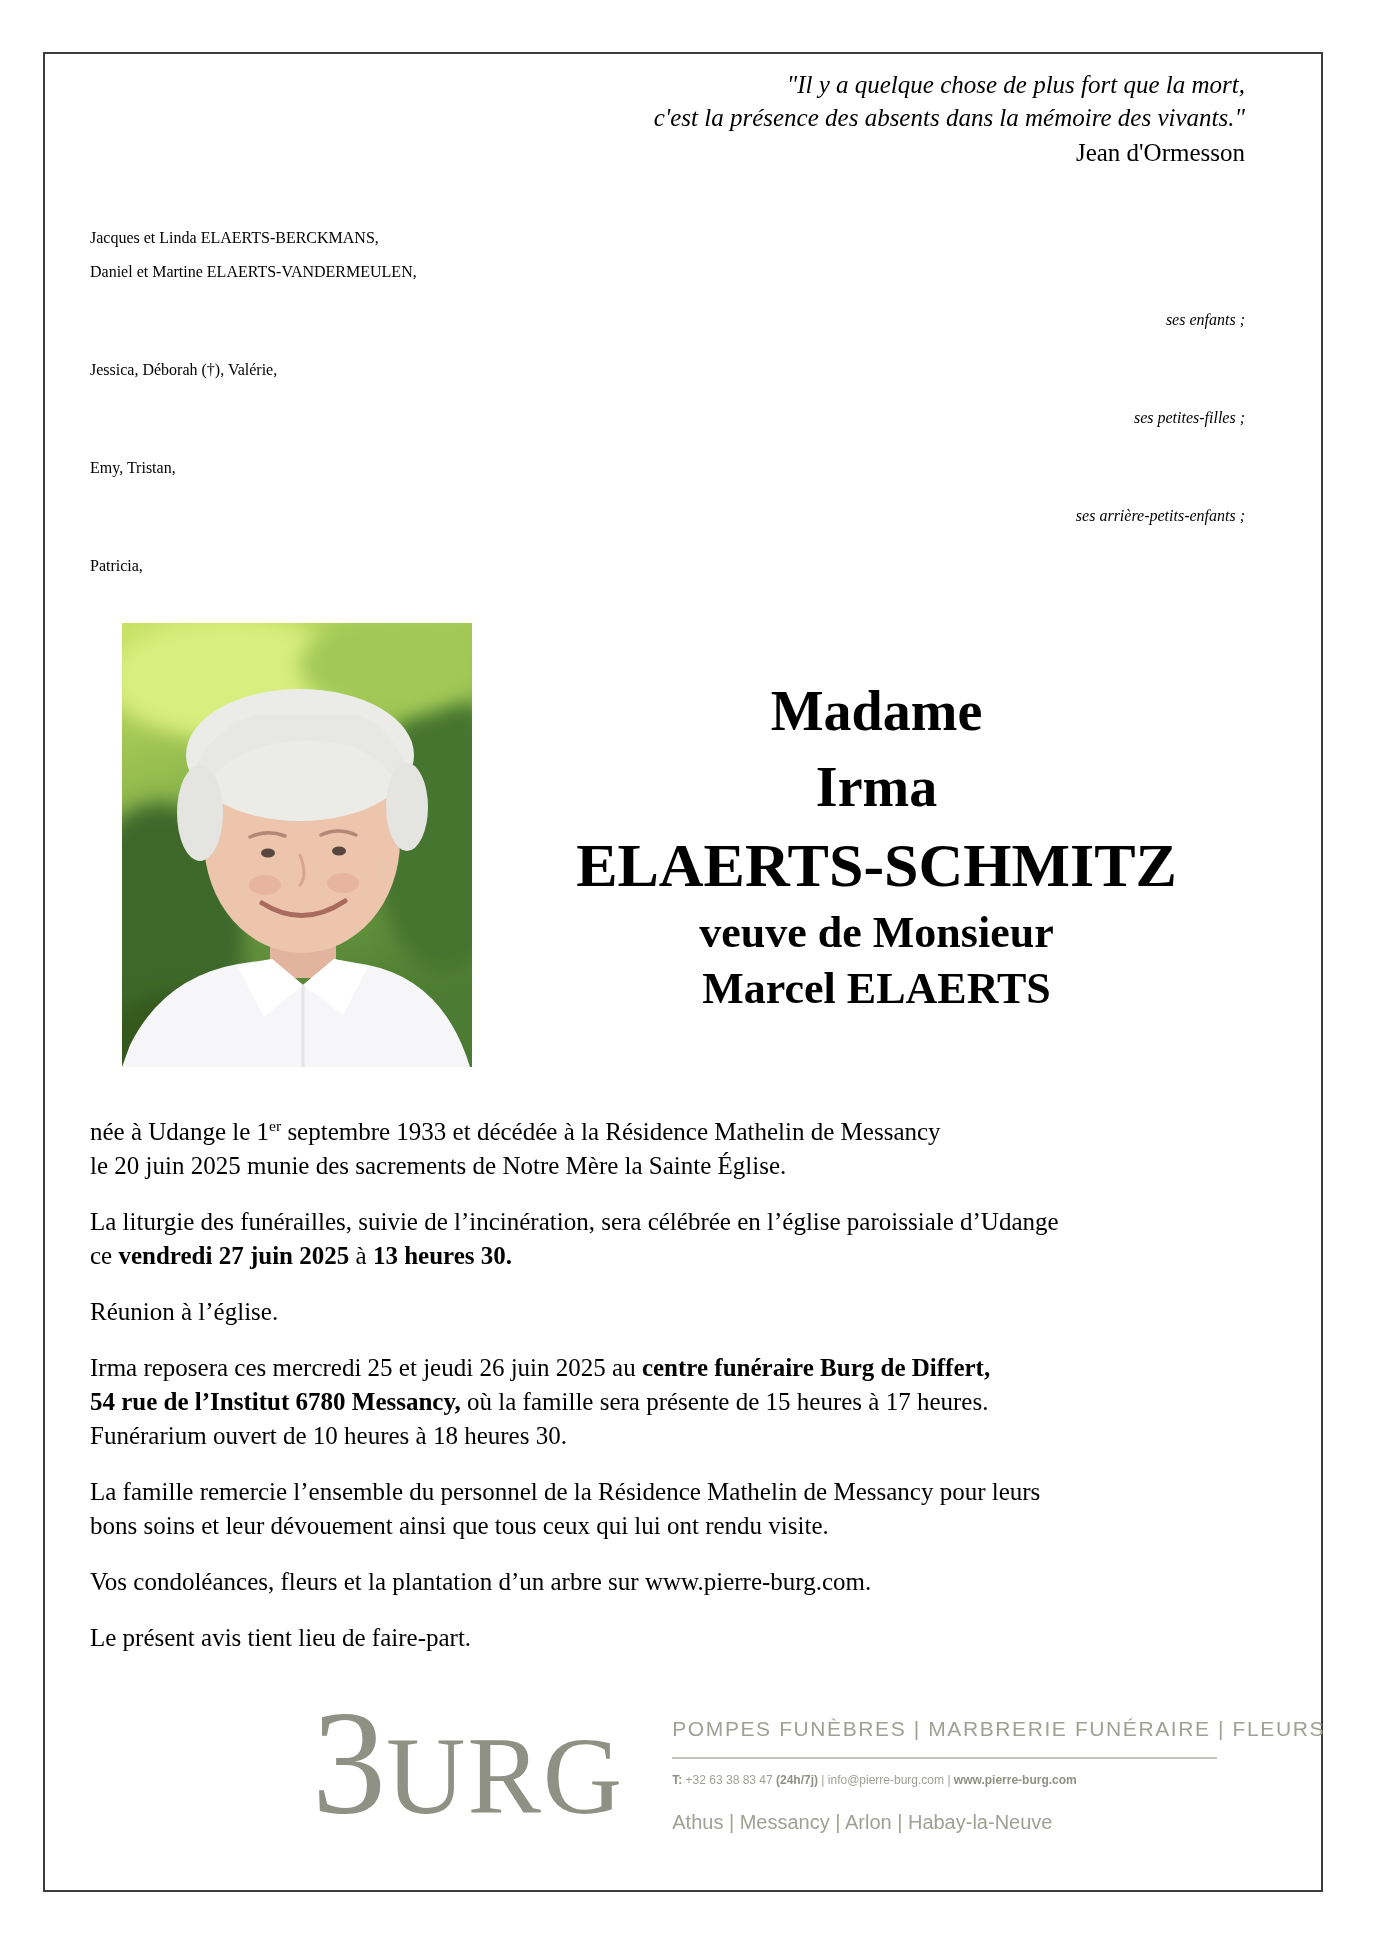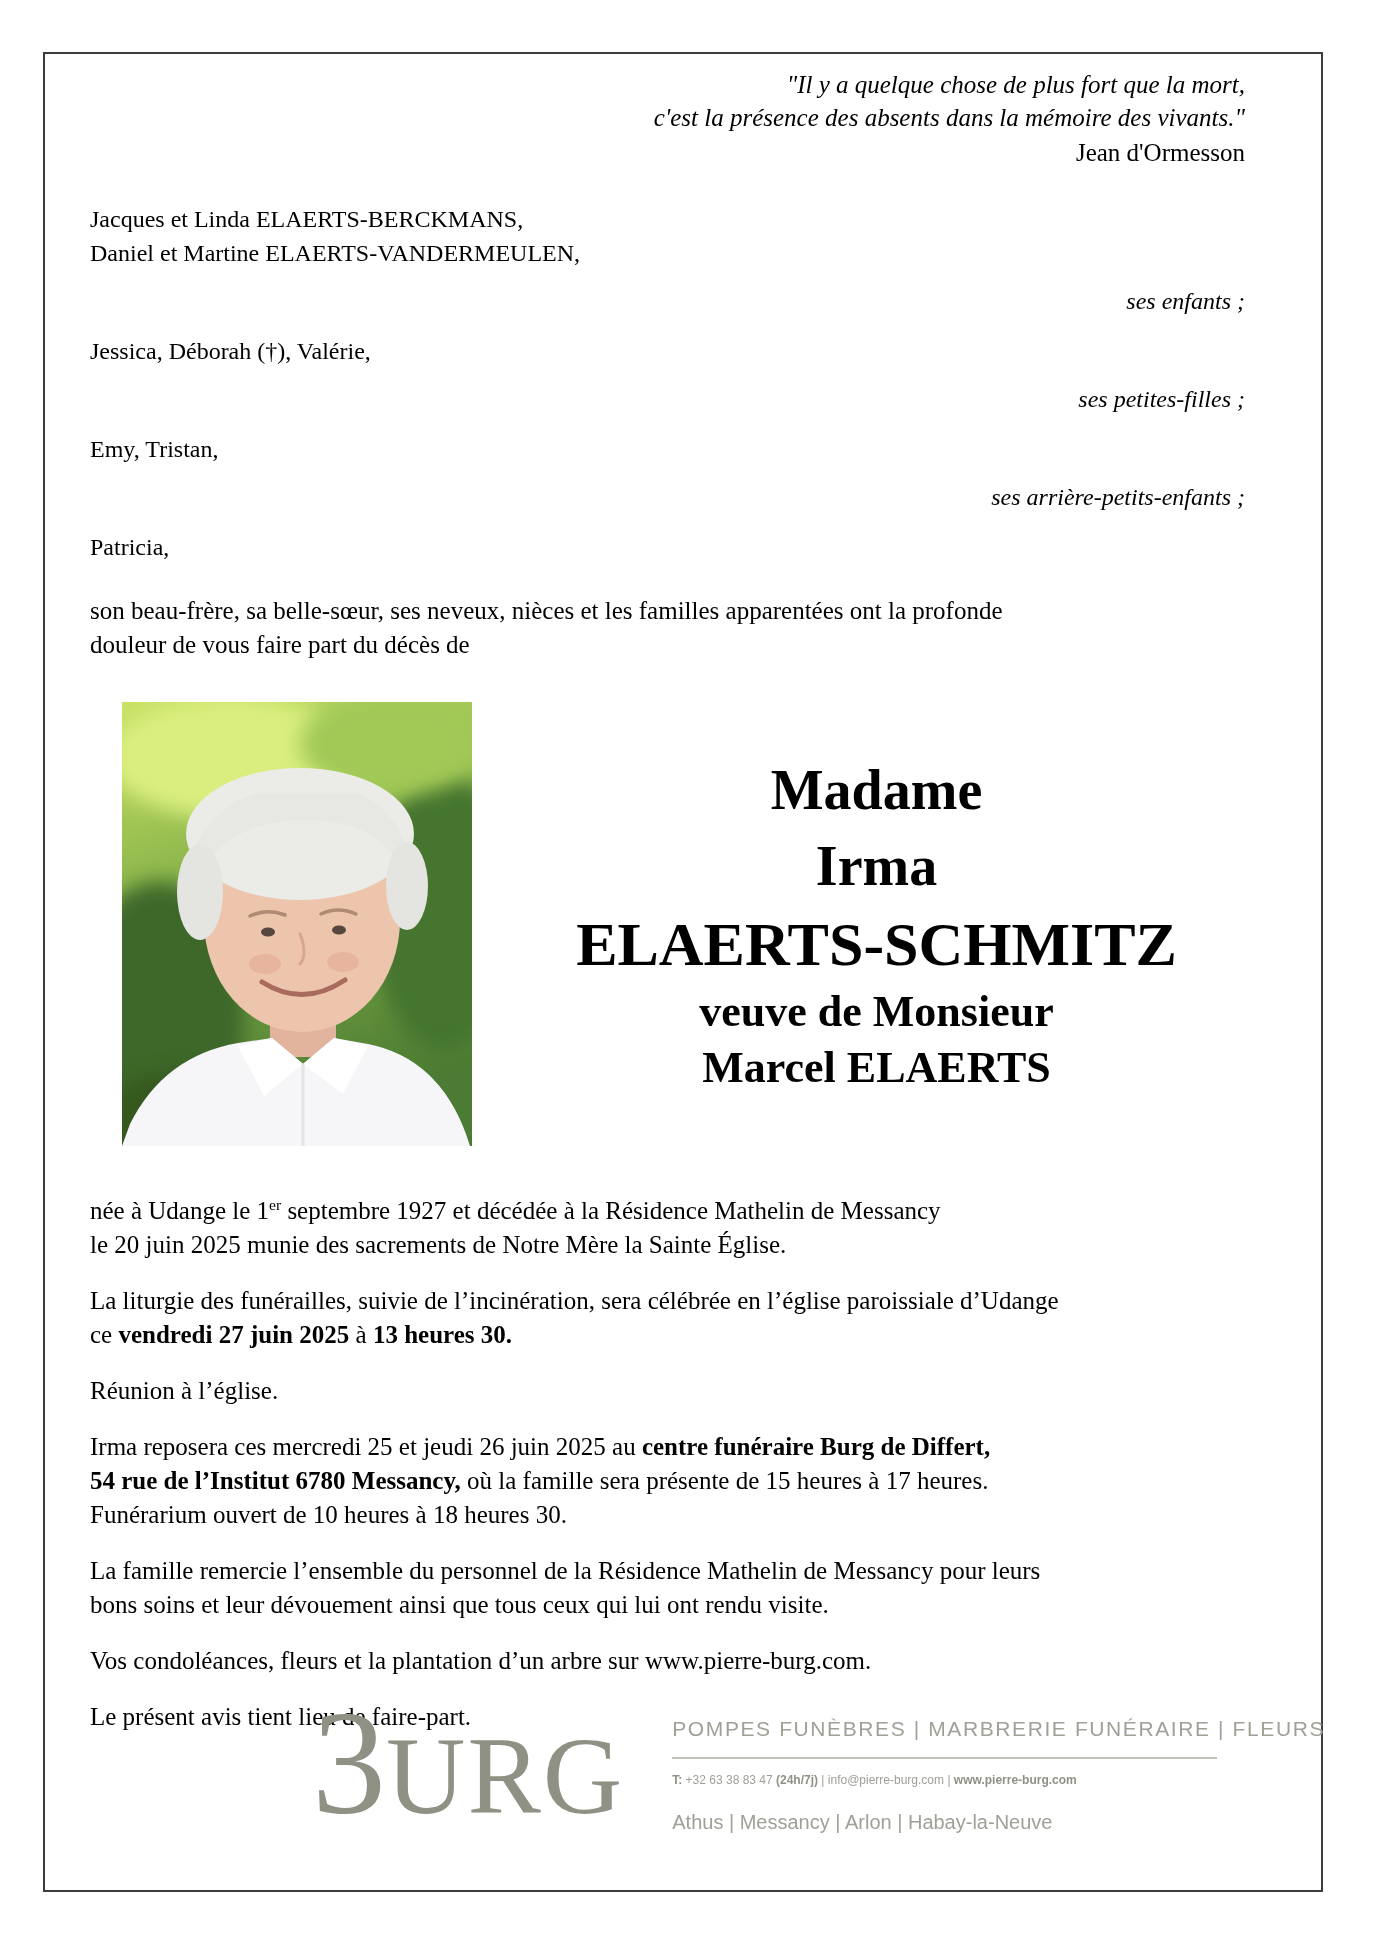--- a/index.html
+++ b/index.html
@@ -16,21 +16,21 @@
     width:1280px; height:1840px;
     border:2px solid #3c3c3c;
     box-sizing:border-box;
     padding:10px 40px 0 45px;
   }
   
   .quote { margin-top:4px; margin-right:36px; text-align:right; font-size:25px; line-height:33px; }
   .quote .q-line { font-style:italic; }
   .quote .q-attr { font-style:normal; margin-top:2px; }
   
-  .family { margin-top:33px; font-size:24px; line-height:34px; }
+  .family { margin-top:52px; font-size:16px; line-height:34px; }
   .family .names { text-align:left; }
   .family .label { text-align:right; font-style:italic; margin:14px 36px 16px 0; }
   
   .intro { margin-top:30px; font-size:25px; line-height:34px; }
   
   .hero { display:flex; margin-top:40px; }
   .photo-wrap { flex:0 0 auto; margin-left:32px; width:350px; height:444px; }
   .photo-wrap svg { display:block; }
   .name-block { flex:1 1 auto; text-align:center; padding-top:50px; font-weight:bold; }
   .name-title, .name-first { font-size:56px; line-height:76px; }
@@ -76,24 +76,20 @@
       <div class="names">Jacques et Linda ELAERTS-BERCKMANS,</div>
       <div class="names">Daniel et Martine ELAERTS-VANDERMEULEN,</div>
       <div class="label">ses enfants ;</div>
       <div class="names">Jessica, Déborah (†), Valérie,</div>
       <div class="label">ses petites-filles ;</div>
       <div class="names">Emy, Tristan,</div>
       <div class="label">ses arrière-petits-enfants ;</div>
       <div class="names">Patricia,</div>
     </div>
 
-    <div class="intro">
-      <div>son beau-frère, sa belle-sœur, ses neveux, nièces et les familles apparentées ont la profonde</div>
-      <div>douleur de vous faire part du décès de</div>
-    </div>
 
     <div class="hero">
       <div class="photo-wrap">
         <svg viewBox="0 0 350 444" width="350" height="444" aria-hidden="true">
           <defs>
             <linearGradient id="bg" x1="0" y1="0" x2="0.25" y2="1">
               <stop offset="0" stop-color="#c9e264"></stop>
               <stop offset="0.45" stop-color="#85b149"></stop>
               <stop offset="1" stop-color="#4c7c33"></stop>
             </linearGradient>
@@ -131,21 +127,21 @@
         <div class="name-title">Madame</div>
         <div class="name-first">Irma</div>
         <div class="name-last">ELAERTS-SCHMITZ</div>
         <div class="name-veuve">veuve de Monsieur</div>
         <div class="name-veuve">Marcel ELAERTS</div>
       </div>
     </div>
 
     <div class="paras">
       <div class="para">
-        <div><span>née à Udange le 1</span><sup>er</sup><span> septembre 1927 et décédée à la Résidence Mathelin de Messancy</span></div>
+        <div><span>née à Udange le 1</span><sup>er</sup><span> septembre 1933 et décédée à la Résidence Mathelin de Messancy</span></div>
         <div>le 20 juin 2025 munie des sacrements de Notre Mère la Sainte Église.</div>
       </div>
       <div class="para">
         <div>La liturgie des funérailles, suivie de l’incinération, sera célébrée en l’église paroissiale d’Udange</div>
         <div><span>ce </span><b>vendredi 27 juin 2025</b><span> à </span><b>13 heures 30.</b></div>
       </div>
       <div class="para">Réunion à l’église.</div>
       <div class="para">
         <div><span>Irma reposera ces mercredi 25 et jeudi 26 juin 2025 au </span><b>centre funéraire Burg de Differt,</b></div>
         <div><b>54 rue de l’Institut 6780 Messancy,</b><span> où la famille sera présente de 15 heures à 17 heures.</span></div>

